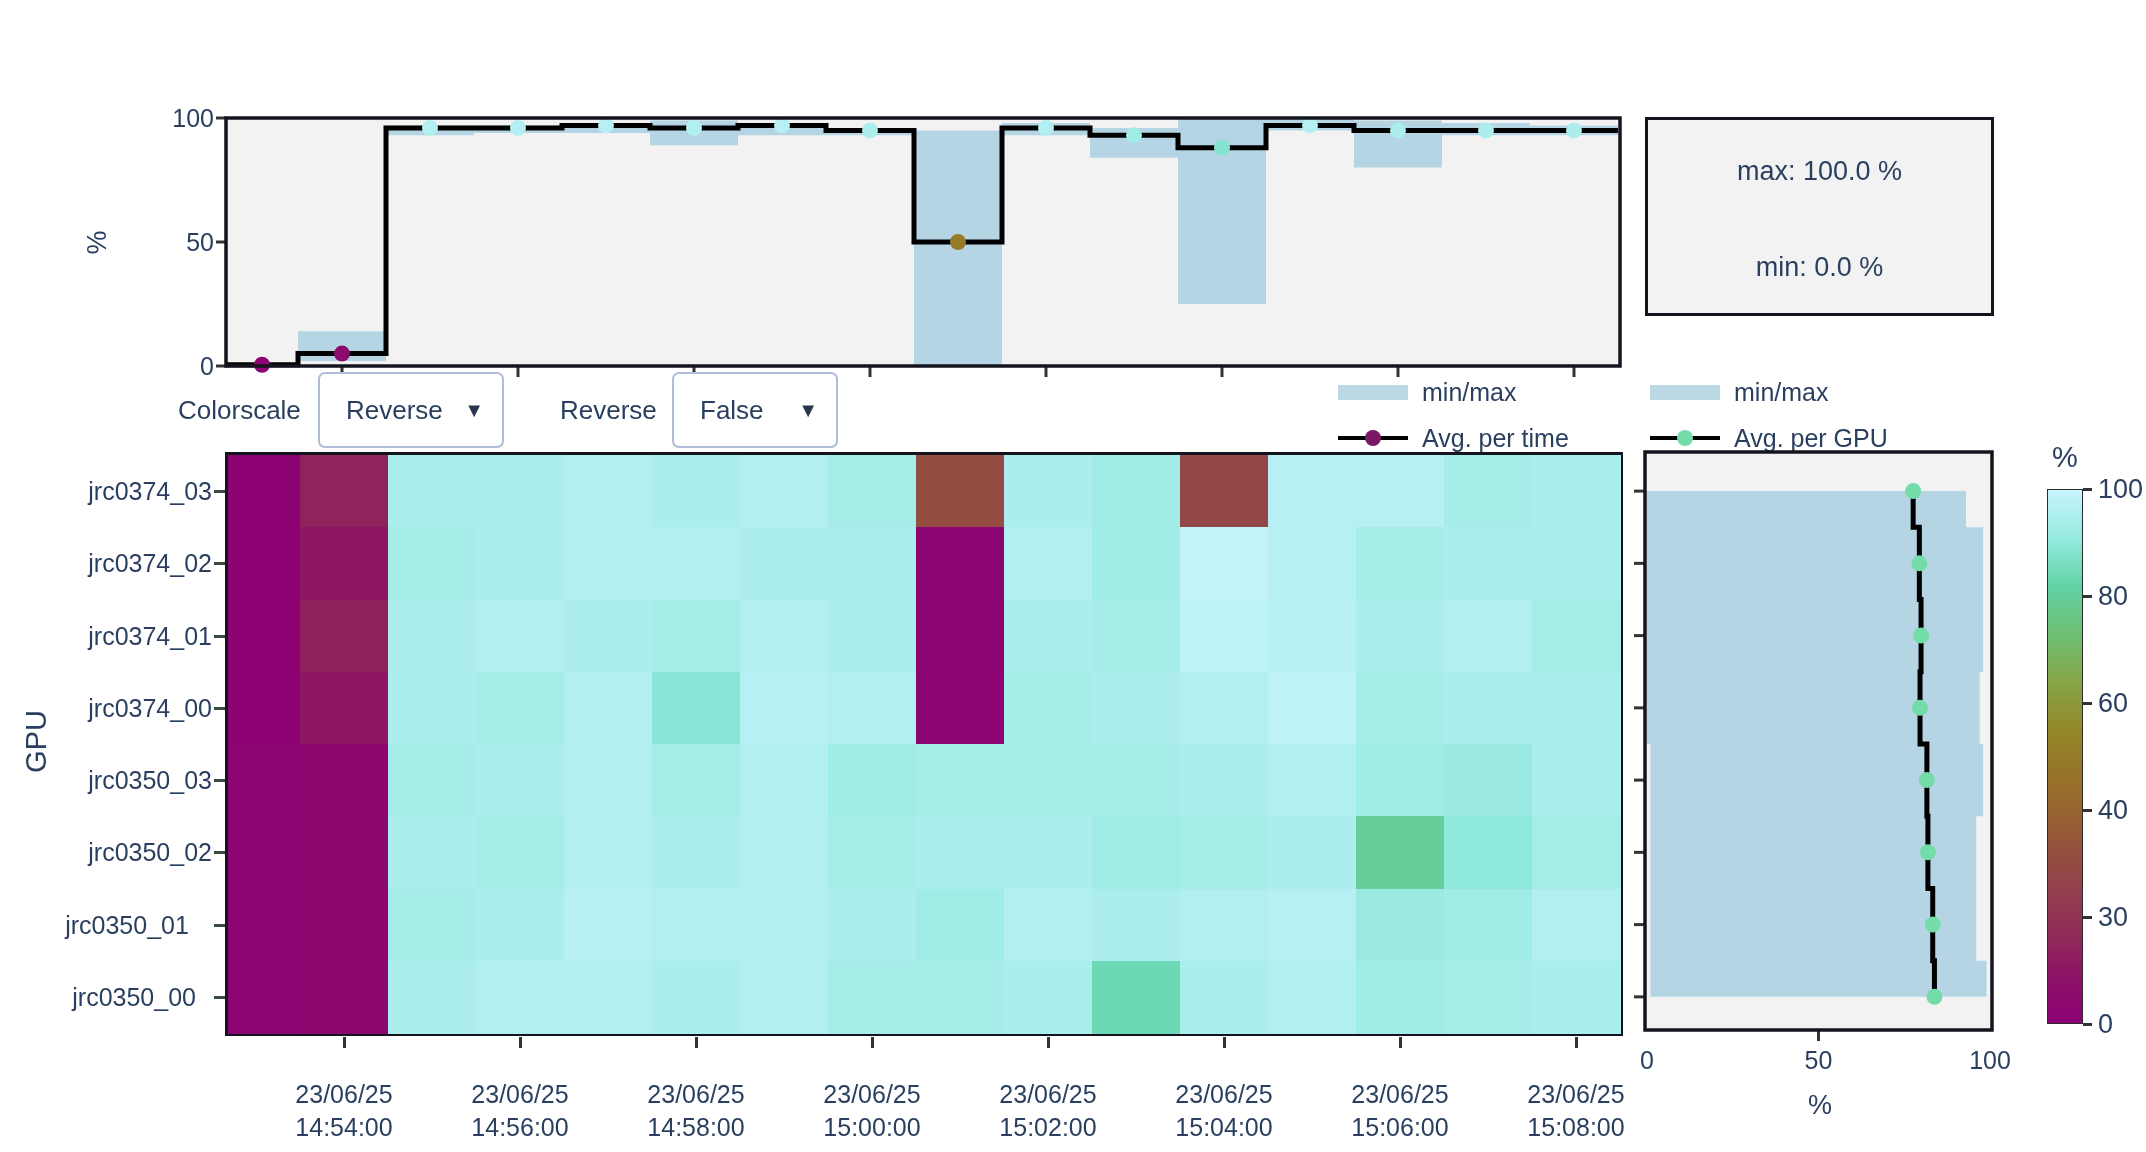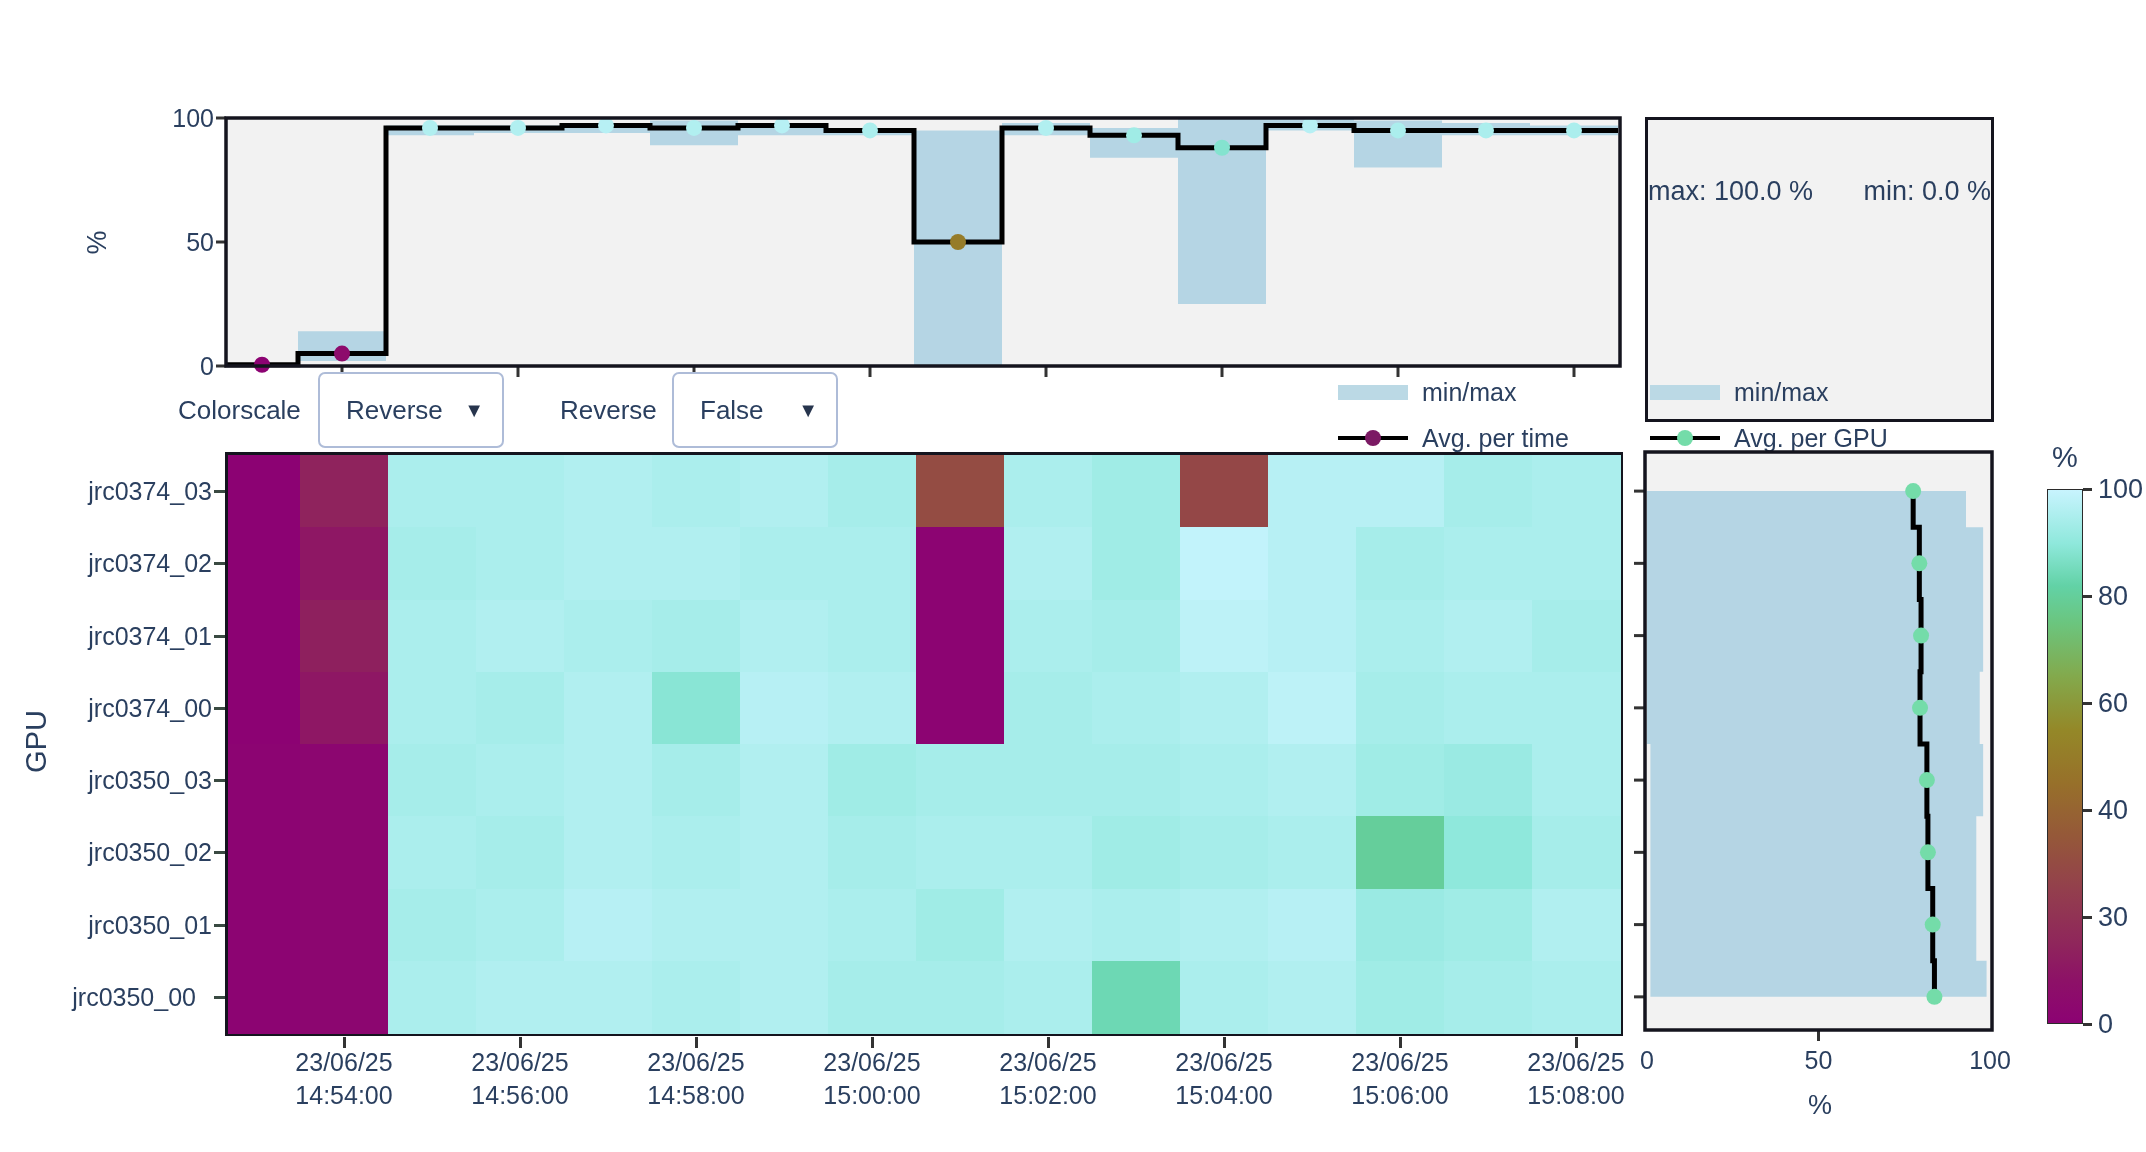--- a/index.html
+++ b/index.html
@@ -11,23 +11,23 @@
   #title { left:226px; top:20px; width:1766px; text-align:center;
     font-size:31px; font-weight:bold; color:#101010; }
 
   
   #top-chart-svg { left:226px; top:118px; overflow:visible; }
   .ytick-label { width:60px; text-align:right; font-size:25px; transform:translateY(-50%); }
   .ylabel-vert { display:flex; align-items:center; justify-content:center; }
   .ylabel-vert span { transform:rotate(-90deg); white-space:nowrap; font-size:27px; }
 
   
-  #stats-box { left:1645px; top:117px; width:349px; height:305px; background:#f2f2f2;
-    border:3px solid #14141e; display:flex; flex-direction:row; justify-content:space-between;
-    padding:56px 0 30px 0; text-align:center; }
+  #stats-box { left:1645px; top:117px; width:349px; height:199px; background:#f2f2f2;
+    border:3px solid #14141e; display:flex; flex-direction:column; justify-content:space-between;
+    padding:36px 0 30px 0; text-align:center; }
   #stats-box .stat { font-size:27px; }
   #stats-box .stat.big { font-size:30px; font-weight:bold; }
 
   
   .ctl-label { font-size:26px; height:76px; display:flex; align-items:center; }
   .dropdown { height:76px; background:#ffffff; border:2px solid #aebcd8; border-radius:7px;
     display:flex; align-items:center; justify-content:space-between; padding:0 18px 0 26px;
     font-size:26px; cursor:pointer; }
   .dropdown .chev { font-size:20px; color:#27354d; margin-left:18px; }
 
@@ -39,21 +39,21 @@
     border-radius:50%; transform:translate(-50%,-50%); }
   .legend-text { font-size:25px; white-space:nowrap; }
 
   
   #heatmap { left:225px; top:452px; width:1398px; height:584px; border:3px solid #14141e;
     background:#f2f2f2; }
   #heatmap .cell { position:absolute; }
   .row-tick { width:11px; height:3px; background:#3a4a42; }
   .col-tick { width:3px; height:11px; background:#333; }
   .gpu-label { width:170px; text-align:right; font-size:25px; transform:translateY(-50%); }
-  .time-label { width:210px; text-align:center; font-size:25px; line-height:33px; }
+  .time-label { width:210px; text-align:center; font-size:25px; line-height:33px;margin-top:32px; }
 
   
   #gpu-chart-svg { left:1645px; top:452px; overflow:visible; }
   .rp-xtick-label { width:80px; text-align:center; font-size:25px; }
 
   
   #colorbar { left:2047px; top:489px; width:36px; height:535px; border:1px solid #2b2b2b; }
   .cb-tick { width:9px; height:3px; background:#333; }
   .cb-tick-label { font-size:27px; transform:translateY(-50%); }
   #colorbar-label { left:2036px; top:441px; width:58px; text-align:center; font-size:29px; }
@@ -318,21 +318,21 @@
     <div class="abs gpu-label" style="left: 42px; top: 563.375px; width: 170px;">jrc0374_02</div>
     <div class="abs row-tick" style="left: 214px; top: 562.375px;"></div>
     <div class="abs gpu-label" style="left: 42px; top: 635.625px; width: 170px;">jrc0374_01</div>
     <div class="abs row-tick" style="left: 214px; top: 634.625px;"></div>
     <div class="abs gpu-label" style="left: 42px; top: 707.875px; width: 170px;">jrc0374_00</div>
     <div class="abs row-tick" style="left: 214px; top: 706.875px;"></div>
     <div class="abs gpu-label" style="left: 42px; top: 780.125px; width: 170px;">jrc0350_03</div>
     <div class="abs row-tick" style="left: 214px; top: 779.125px;"></div>
     <div class="abs gpu-label" style="left: 42px; top: 852.375px; width: 170px;">jrc0350_02</div>
     <div class="abs row-tick" style="left: 214px; top: 851.375px;"></div>
-    <div class="abs gpu-label" style="left: 42px; top: 924.625px; width: 170px;">jrc0350_01</div>
+    <div class="abs gpu-label" style="left: 42px; top: 924.625px; width: 170px; text-align: center;">jrc0350_01</div>
     <div class="abs row-tick" style="left: 214px; top: 923.625px;"></div>
     <div class="abs gpu-label" style="left: 26px; top: 996.875px; width: 170px;">jrc0350_00</div>
     <div class="abs row-tick" style="left: 214px; top: 995.875px;"></div>
     <div class="abs col-tick" style="left: 343px; top: 1037px;"></div>
     <div class="abs time-label" style="left: 239px; top: 1046px;"><span>23/06/25</span><br><span>14:54:00</span></div>
     <div class="abs col-tick" style="left: 519px; top: 1037px;"></div>
     <div class="abs time-label" style="left: 415px; top: 1046px;"><span>23/06/25</span><br><span>14:56:00</span></div>
     <div class="abs col-tick" style="left: 695px; top: 1037px;"></div>
     <div class="abs time-label" style="left: 591px; top: 1046px;"><span>23/06/25</span><br><span>14:58:00</span></div>
     <div class="abs col-tick" style="left: 871px; top: 1037px;"></div>

